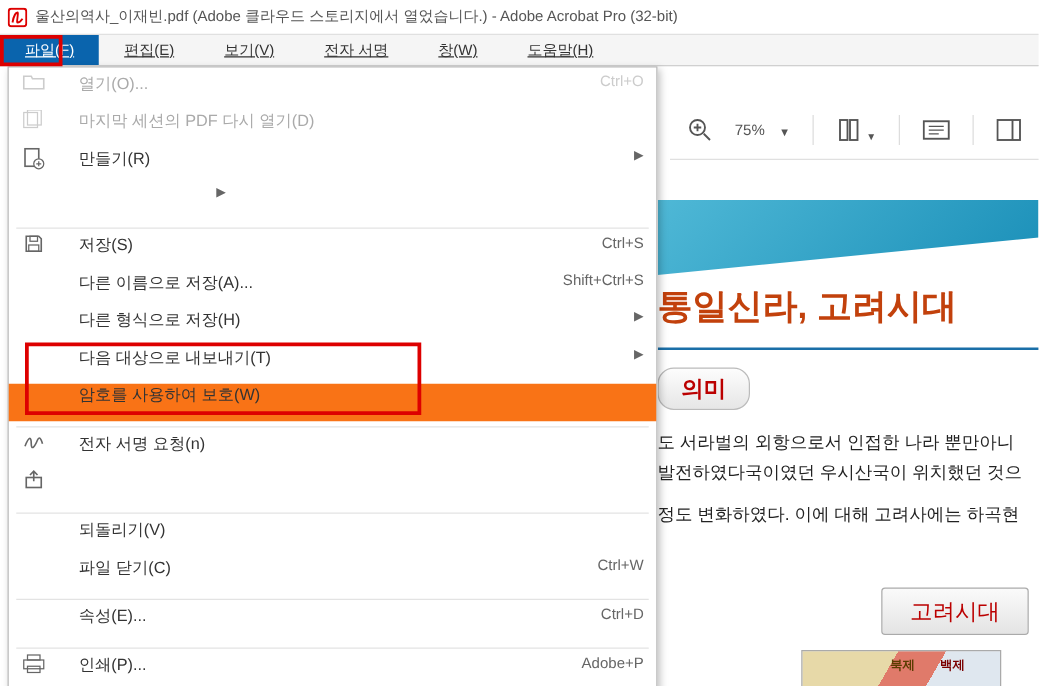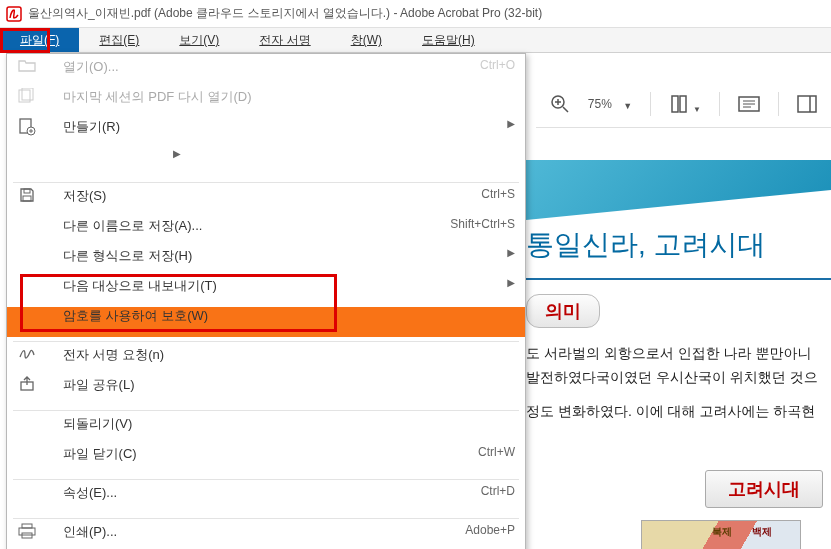--- a/index.html
+++ b/index.html
@@ -42,31 +42,31 @@
     z-index: 5;
   }
   .toolbar-right .tbtn { display:flex; align-items:flex-end; gap:4px; color:#555; font-size:12px; }
   .vsep { width:1px; height:24px; background:#ddd; }
 
   .doc-area {
     position: absolute; left: 526px; top: 160px; right: 0; bottom: 0;
     background: #fff; overflow: hidden; z-index: 2;
   }
   .wave { height: 60px; background: linear-gradient(135deg,#4fb8d6 0%, #1a8fb8 100%); clip-path: polygon(0 0,100% 0,100% 50%,0 100%); }
-  .headline { font-size: 28px; font-weight: normal; color: #0369a1; padding: 6px 0 14px 0; border-bottom: 2px solid #1a6fa8; white-space:nowrap; }
+  .headline { font-size: 28px; font-weight: bold; color: #c2410c; padding: 6px 0 14px 0; border-bottom: 2px solid #1a6fa8; white-space:nowrap; }
   .subhead-box {
     display:inline-block; margin-top:14px; padding:4px 18px;
     background: linear-gradient(#fdfdfd,#e6e6e6); border:1px solid #bbb; border-radius:13px;
     font-size:18px; color:#b00; font-weight:bold;
   }
   .body-text { font-size: 14px; color: #222; line-height: 1.7; margin-top: 14px; }
   .era-btn {
     position:absolute; right:8px; top:310px; padding:6px 22px;
     background: linear-gradient(#fafafa,#e4e4e4); border:1px solid #aaa; border-radius:3px;
-    font-size:18px; color:#b00; font-weight:bold;
+    font-size:18px; color:#b00; font-weight:normal;
   }
   .map-thumb {
     position:absolute; right:30px; top:360px; width:160px; height:60px;
     background: linear-gradient(120deg,#e7d9a8 0 40%, #e07a6a 40% 60%, #dfe7ef 60% 100%);
     border:1px solid #aaa;
   }
   .map-thumb .ml { position:absolute; font-size:10px; font-weight:bold;text-align:center; }
 
   svg { display:block; }
 </style>
@@ -188,21 +188,20 @@
     <span class="shortcut"></span>
   </div>
 
   <div class="drow">
     <span class="icon-cell">
         <svg width="16" height="16" viewBox="0 0 16 16">
           <rect x="2" y="6" width="12" height="8" fill="none" stroke="currentColor" stroke-width="1.3"></rect>
           <path d="M8 9V1M5 4l3-3 3 3" fill="none" stroke="currentColor" stroke-width="1.3"></path>
         </svg>
       </span>
-    <span class="label">파일 공유(L)</span>
     <span class="shortcut"></span>
   </div>
 
   <div class="dsep"></div>
 
   <div class="drow">
     <span class="icon-cell"></span>
     <span class="label">되돌리기(V)</span>
     <span class="shortcut"></span>
   </div>

